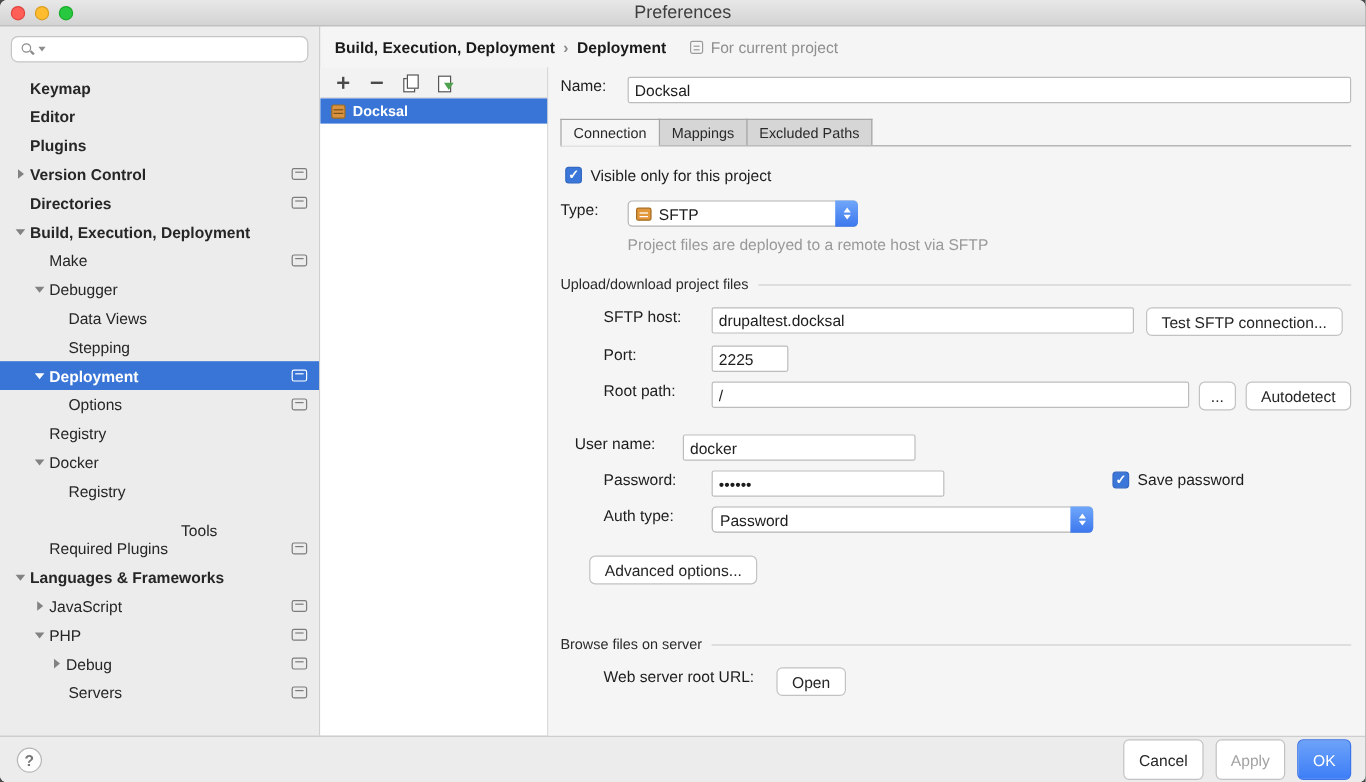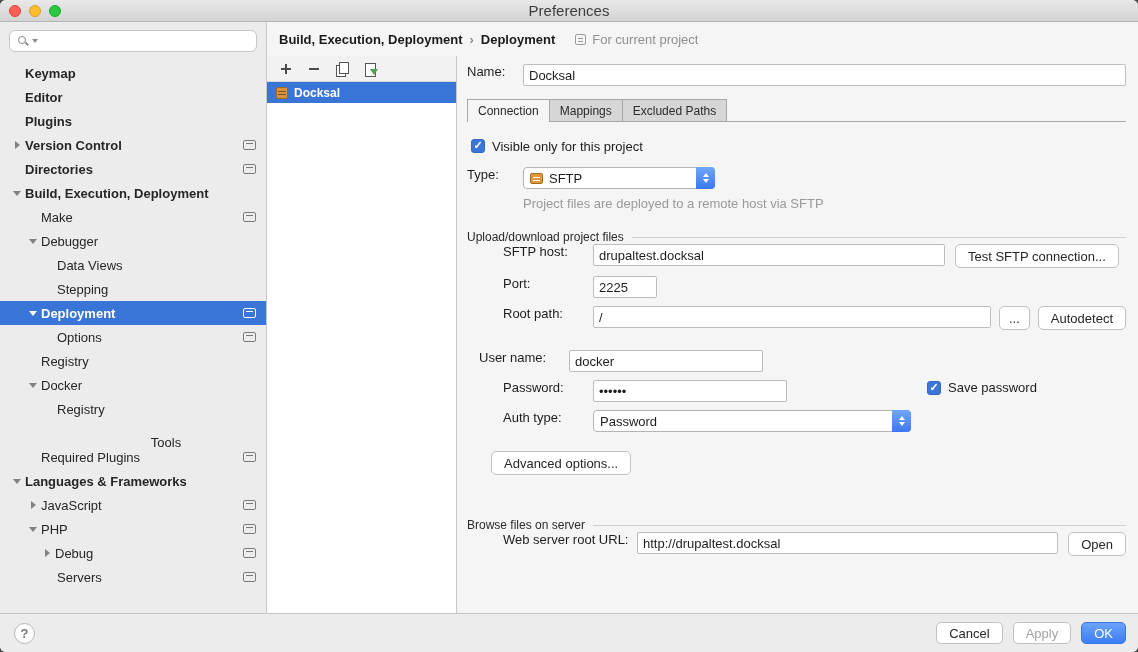--- a/index.html
+++ b/index.html
@@ -130,21 +130,21 @@
   .sftp-badge::after { content:""; position:absolute; left:2px; right:2px; top:3px; height:1px; background:#fff; box-shadow:0 3px 0 #fff; }
   .type-row { margin-top:13px; }
   .type-row .flabel { width:56px; }
   .help-text { color:#999; margin:7px 0 0 56px; }
   
   .section { display:flex; align-items:center; margin-top:19px; }
   .section .stitle { font-size:12px; color:#2a2a2a; flex:none; }
   .section .sline { flex:1; height:1px; background:#d0d0d0; margin-left:8px; }
   .sub { margin-left:36px; }
   .sub .flabel { width:90px; }
-  .mt12 { }
+  .mt12 { margin-top:12px; }
   .mt8  { margin-top:8px; }
   .mt18 { margin-top:18px;margin-left:12px; }
   
   .btn { height:24px; background:#fff; border:1px solid #c2c2c2; border-radius:5px;
     font-family:"Liberation Sans", sans-serif; font-size:13px; color:#262626;
     padding:0 12px; display:inline-flex; align-items:center; justify-content:center; cursor:default; }
   .btn.small { padding:0 9px; }
   .host-input { width:352px; }
   .port-input { width:64px; }
   .root-input { flex:1; }
@@ -157,21 +157,21 @@
   .webroot-row .flabel { width:134px; }
   .webroot-input { flex:1; }
   .gap8 { width:8px; flex:none; }
   .gap10 { width:10px; flex:none; }
   
   .footer { height:39px; flex:none; background:#ececec; border-top:1px solid #c6c6c6;
     display:flex; align-items:center; padding:0 12px 0 14px; }
   .help-btn { width:21px; height:21px; border-radius:50%; background:#fdfdfd; border:1px solid #b6b6b6;
     color:#777; font-weight:bold; font-size:13px; display:flex; align-items:center; justify-content:center; }
   .footer-spacer { flex:1; }
-  .footer .btn { height:22px; margin-left:10px; }
+  .footer .btn { height:34px; margin-left:10px; }
   .btn.disabled { color:#a2a2a2; }
   .btn.primary { background:linear-gradient(#6ca2f9,#3d7ef7); border-color:#3a74e8; color:#fff; }
 </style>
 </head>
 <body>
 
 <div class="window">
 
   <div class="titlebar">
     <div class="lights">
@@ -407,21 +407,20 @@
             <button class="btn">Advanced options...</button>
           </div>
 
           <div class="section browse-section">
             <span class="stitle">Browse files on server</span>
             <span class="sline"></span>
           </div>
 
           <div class="row sub mt12 webroot-row">
             <span class="flabel">Web server root URL:</span>
-            <input class="input webroot-input" value="http://drupaltest.docksal" style="">
             <span class="gap10"></span>
             <button class="btn">Open</button>
           </div>
 
         </div>
       </div>
     </div>
   </div>
 
   <div class="footer">

